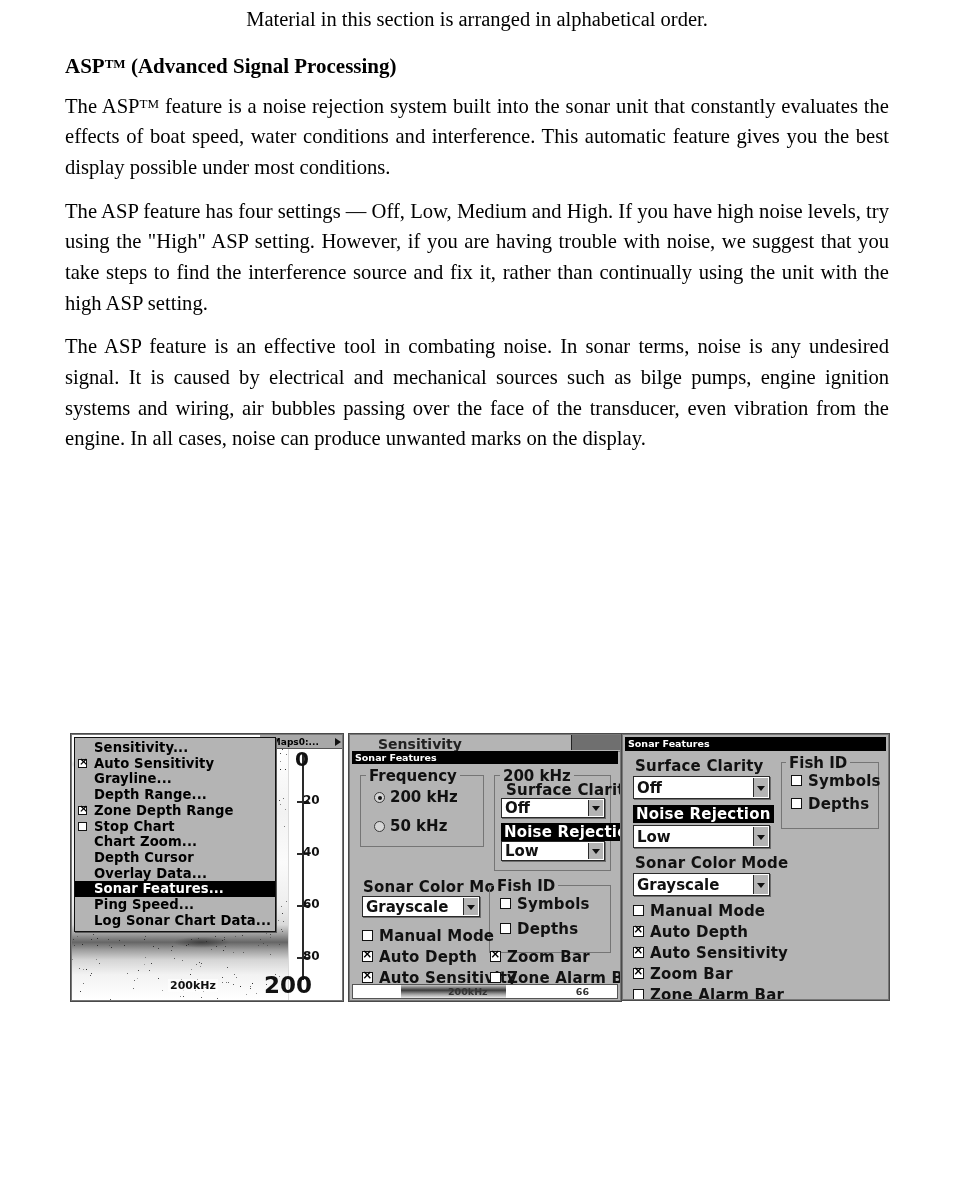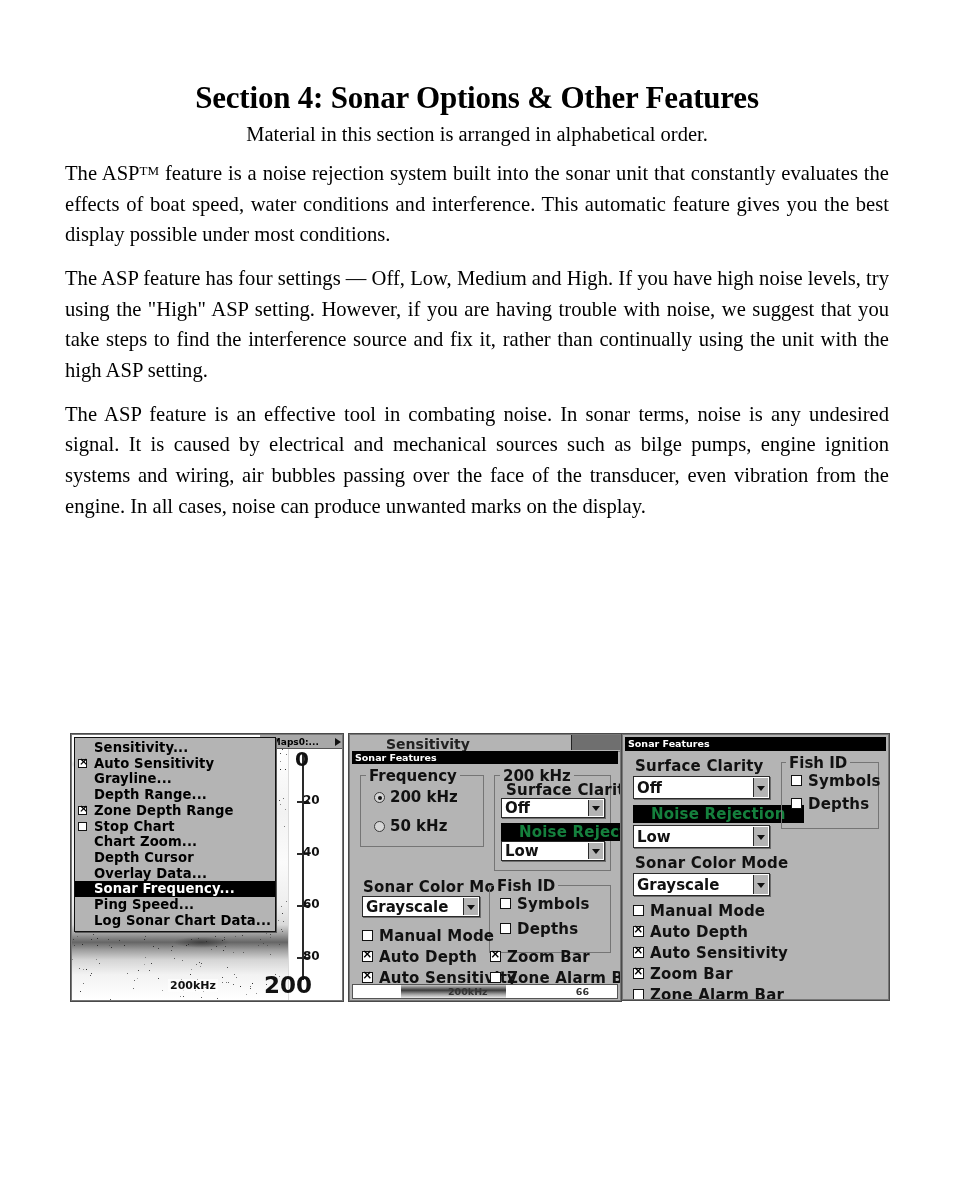--- a/index.html
+++ b/index.html
@@ -239,22 +239,22 @@
   .lbl {
     position: absolute;
     font-size: 15px;
     font-weight: bold;
     color: #111;
     white-space: nowrap;
     letter-spacing: 0.2px;
   }
   .lbl.inv {
     background: #000;
-    color: #15803d;
-    padding: 0 18px;
+    color: #ffffff;
+    padding: 0 3px;
   }
   .group {
     position: absolute;
     border: 1px solid #757575;
     border-top: 1px solid #757575;
     box-sizing: border-box;
     background: transparent;
   }
   .group-legend {
     position: absolute;
@@ -380,23 +380,23 @@
     font-size: 19.6px;
     font-weight: bold;
     line-height: 1.33;
   }
 </style>
 </head>
 <body>
 
 <div class="page">
 
-  <h1 class="section-title">Section 4: Sonar Options &amp; Other Features</h1>
   <div class="section-subtitle">Material in this section is arranged in alphabetical order.</div>
 
+  <h2 class="h2"><span>ASP</span><span class="tm">TM</span><span> (Advanced Signal Processing)</span></h2>
 
   <p class="body"><span>The ASP</span><span class="tm">TM</span><span> feature is a noise rejection system built into the sonar unit that constantly evaluates the effects of boat speed, water conditions and interference. This automatic feature gives you the best display possible under most conditions.</span></p>
 
   <p class="body">The ASP feature has four settings — Off, Low, Medium and High. If you have high noise levels, try using the "High" ASP setting. However, if you are having trouble with noise, we suggest that you take steps to find the interference source and fix it, rather than continually using the unit with the high ASP setting.</p>
   <p class="body">The ASP feature is an effective tool in combating noise. In sonar terms, noise is any undesired signal. It is caused by electrical and mechanical sources such as bilge pumps, engine ignition systems and wiring, air bubbles passing over the face of the transducer, even vibration from the engine. In all cases, noise can produce unwanted marks on the display.</p>
 
   <div class="figure-row">
 
     <div class="panel" id="panel-left">
       <div class="sonar-chart">
@@ -849,30 +849,30 @@
         <div class="menu-box" id="left-menu">
             <div class="menu-item"><span>Sensitivity...</span></div>
             <div class="menu-item"><span class="cbox checked"></span><span>Auto Sensitivity</span></div>
             <div class="menu-item"><span>Grayline...</span></div>
             <div class="menu-item"><span>Depth Range...</span></div>
             <div class="menu-item"><span class="cbox checked"></span><span>Zone Depth Range</span></div>
             <div class="menu-item"><span class="cbox"></span><span>Stop Chart</span></div>
             <div class="menu-item"><span>Chart Zoom...</span></div>
             <div class="menu-item"><span>Depth Cursor</span></div>
             <div class="menu-item"><span>Overlay Data...</span></div>
-            <div class="menu-item selected"><span>Sonar Frequency...</span></div>
+            <div class="menu-item selected"><span>Sonar Features...</span></div>
             <div class="menu-item"><span>Ping Speed...</span></div>
             <div class="menu-item"><span>Log Sonar Chart Data...</span></div>
           </div>
       </div>
     </div>
 
     <div class="panel" id="panel-center">
 
-      <div style="position:absolute;left:12px;top:0;right:0;height:16px;background:#b4b4b4;border-bottom:1px solid #777;">
+      <div style="position:absolute;left:4px;top:0;right:0;height:16px;background:#b4b4b4;border-bottom:1px solid #777;">
         <div class="ghost-row" style="left:24px; top:1px;">Sensitivity</div>
         <div style="position:absolute;right:0;top:0;width:48px;height:15px;background:#6f6f6f;border-left:1px solid #222;"></div>
       </div>
 
       <div class="title-bar" style="left:2px; top:16px; right:2px; height:13px;">Sonar Features</div>
 
       <div class="group" style="left:10px; top:40px; width:124px; height:72px;"></div>
       <div class="group-legend" style="left:16px; top:32px;">Frequency</div>
       <div class="radio on" style="left:24px; top:53px;">200 kHz</div>
       <div class="radio" style="left:24px; top:82px;">50 kHz</div>

